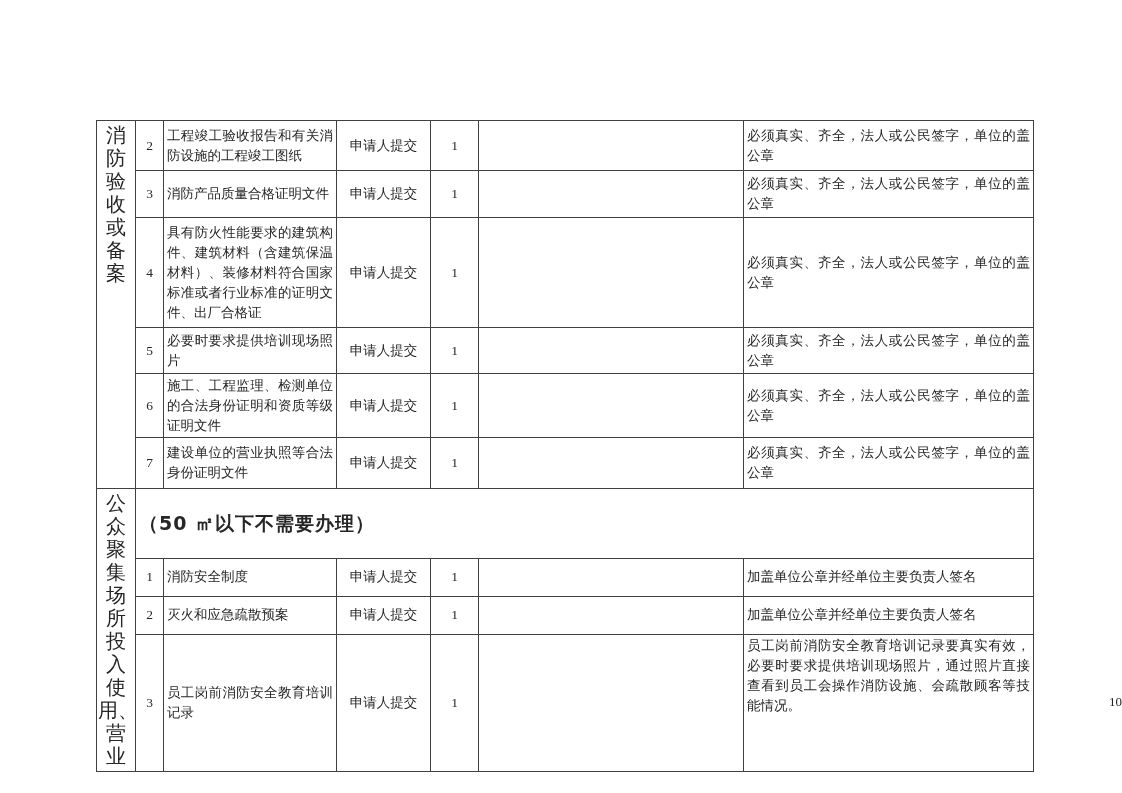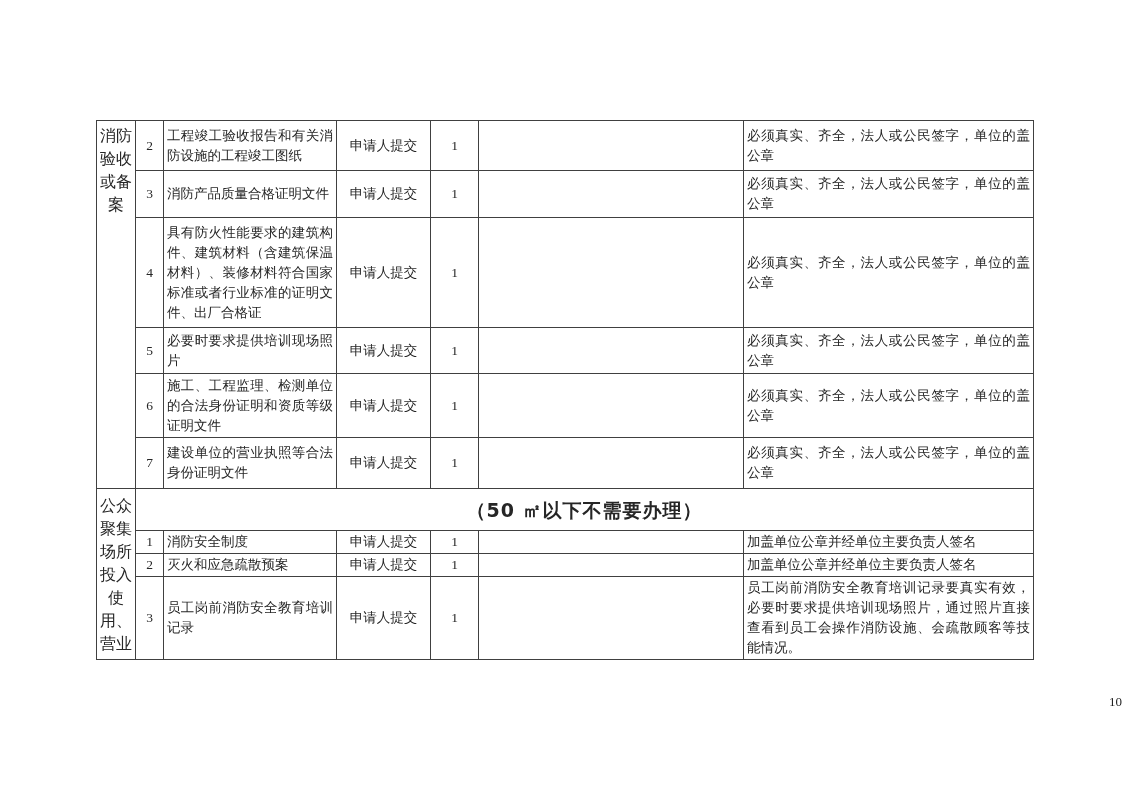--- a/index.html
+++ b/index.html
@@ -11,31 +11,31 @@
     position:absolute; left:96px; top:120px; width:937px;
     border-collapse:collapse; table-layout:fixed;
   }
   td {
     border:1px solid #404040; padding:1px 3px;
     font-size:13.5px; line-height:20px; vertical-align:middle; overflow:hidden;
     word-break:break-all;
   }
   .c-cat {
     text-align:center; white-space:pre-line;
-    font-size:16px; line-height:23px; padding:3px 1px;
+    font-size:20px; line-height:23px; padding:3px 1px;
   }
   .cat-top { vertical-align:top; }
   .c-no   { text-align:center; }
   .c-qty  { text-align:center; }
   .c-sub  { text-align:center; padding:1px 1px;margin-left:32px; }
   .c-doc  { text-align:justify;font-family:Liberation Serif, serif; }
   .c-req  { text-align:justify;margin-left:8px; }
   .req-top{ vertical-align:top; }
   .c-banner {
-    text-align:center; font-weight:bold; font-size:19px;
+    font-weight:bold; font-size:19px;
     font-family:"DejaVu Sans", sans-serif; letter-spacing:1px;
   }
   .page-number {
     position:absolute; top:694px; left:0; width:100%;
     text-align:right; font-size:13px; color:#1f1f1f;
   }
 </style>
 </head>
 <body>
 

